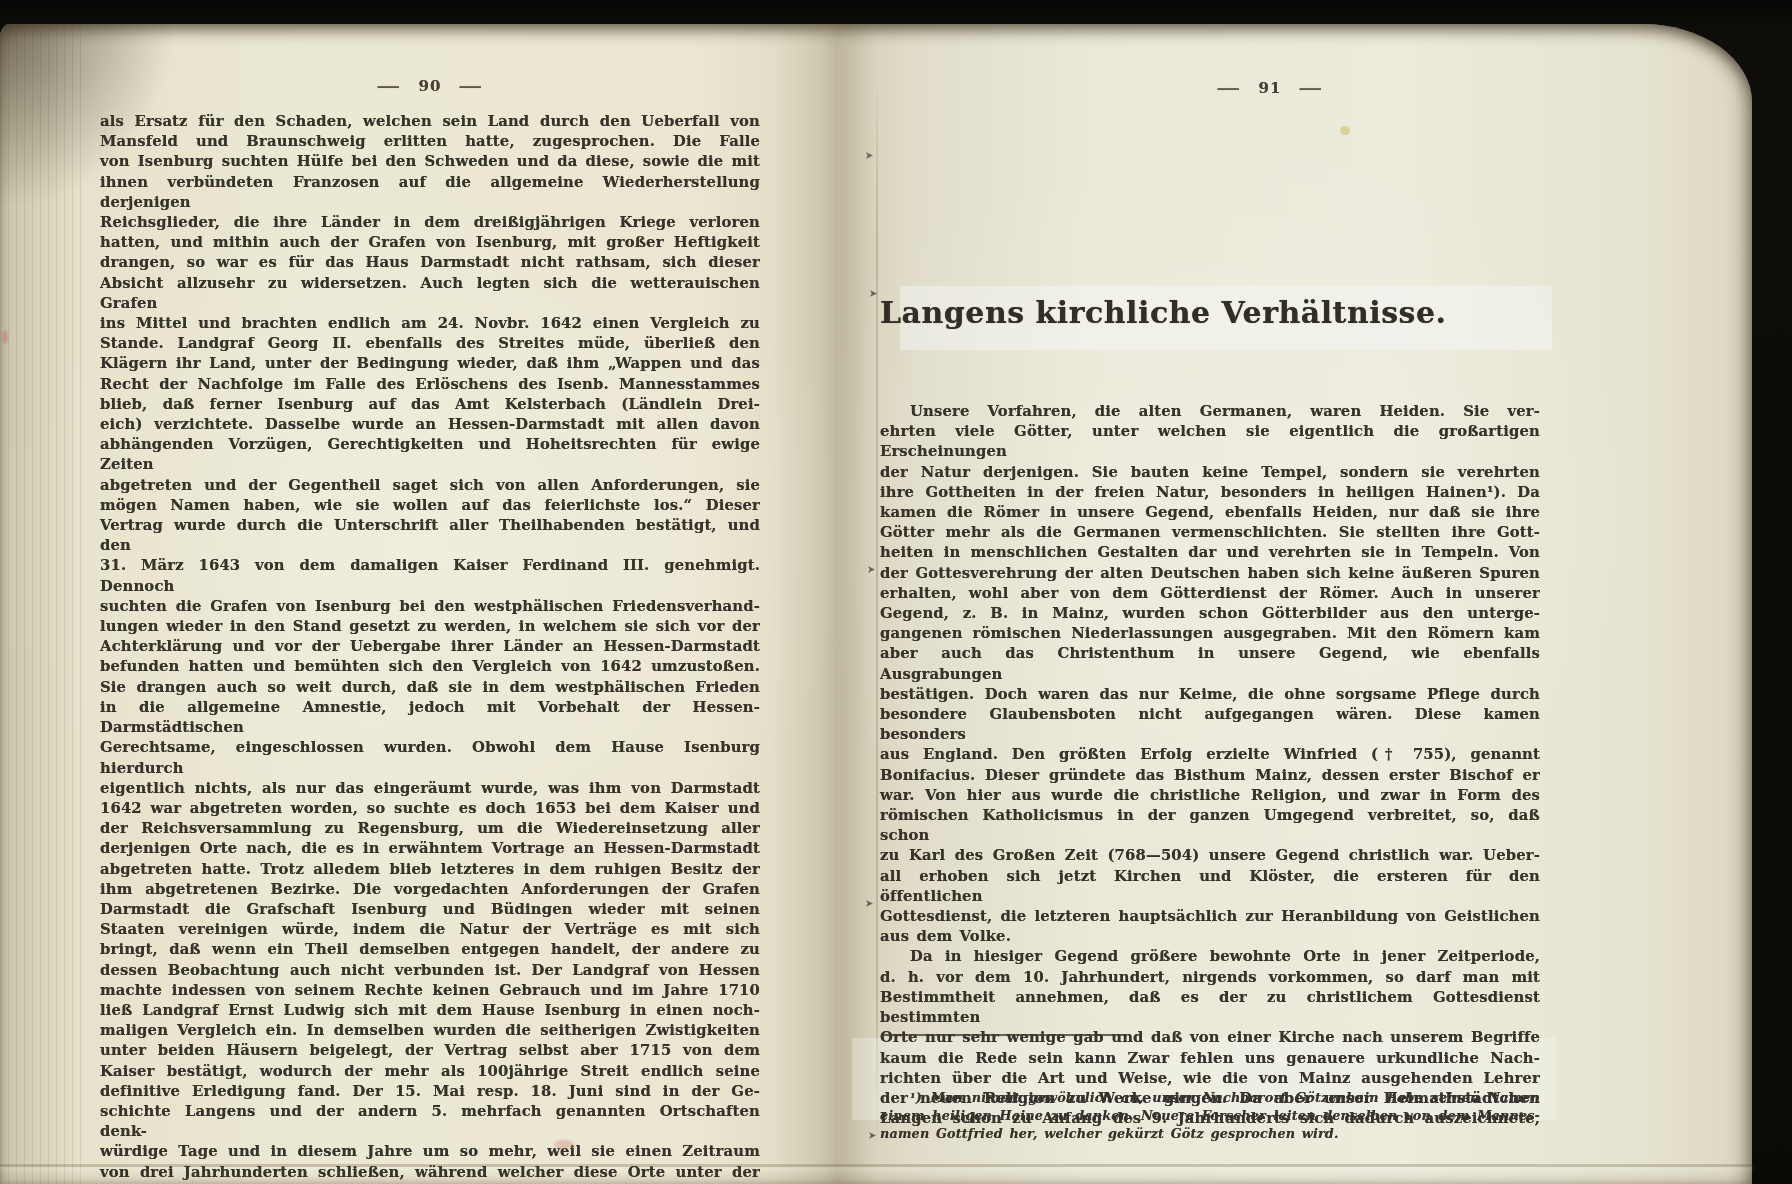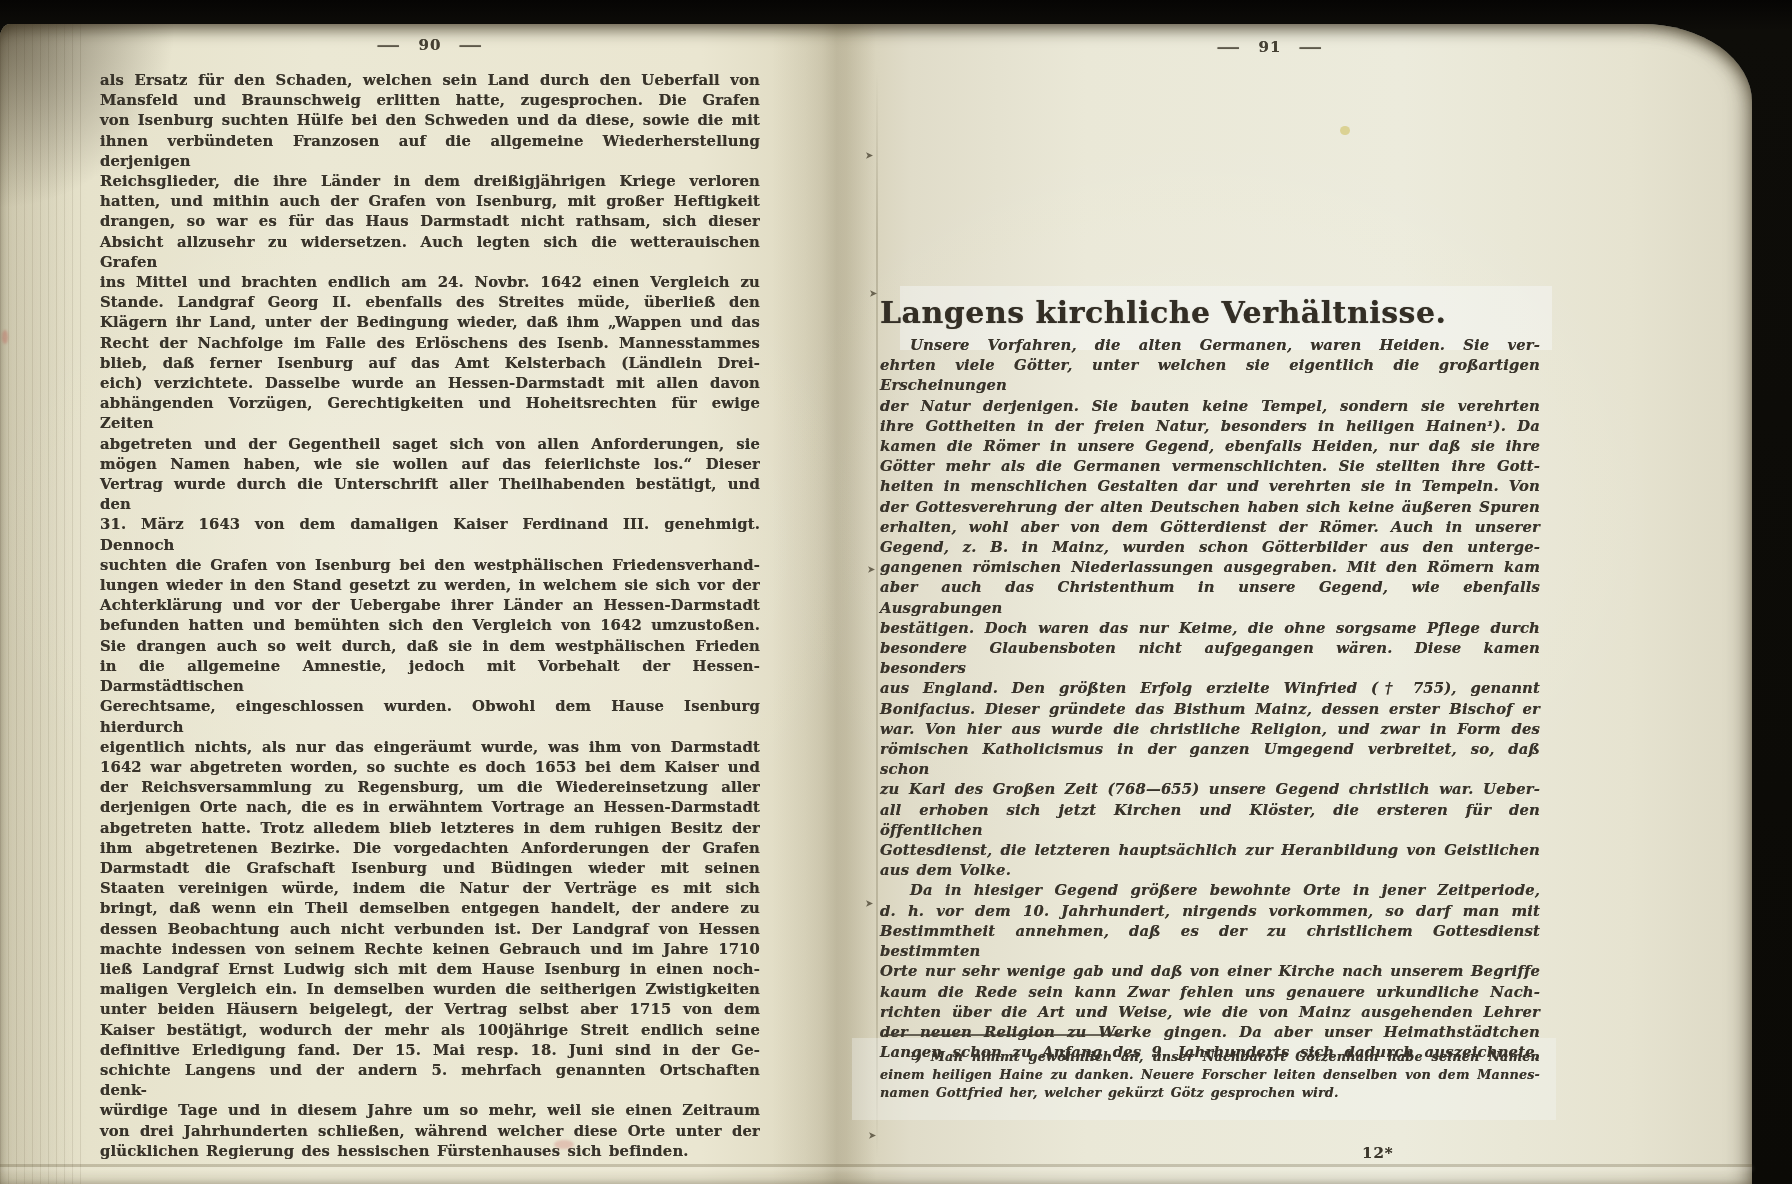--- a/index.html
+++ b/index.html
@@ -26,21 +26,21 @@
   .gutter{position:absolute;left:772px;top:24px;width:118px;height:1160px;
          background:linear-gradient(90deg,rgba(0,0,0,0) 0%,rgba(120,110,80,.14) 42%,rgba(105,95,65,.22) 55%,rgba(0,0,0,0) 88%);}
   .gutter-fold{position:absolute;left:876px;top:70px;width:2px;height:1090px;
          background:linear-gradient(180deg,rgba(100,90,60,0),rgba(100,90,60,.25) 15%,rgba(100,90,60,.25) 85%,rgba(100,90,60,0));}
   .bottom-edge{position:absolute;left:0;top:1164px;width:1752px;height:3px;
          background:rgba(100,90,60,.28);box-shadow:0 3px 5px rgba(255,255,250,.25);}
   .light-patch{position:absolute;background:rgba(247,250,252,.42);}
   .patch-heading{left:900px;top:286px;width:652px;height:64px;}
   .patch-footnote{left:852px;top:1038px;width:704px;height:82px;background:rgba(245,248,250,.32);}
 
-  .ink{color:#38332a;text-shadow:0 0 .6px rgba(56,51,42,.65);}
+  .ink{color:#38332a;text-shadow:0 0 .6px rgba(56,51,42,.65);margin-top:41px;}
   .textcol{position:absolute;width:660px;}
   .tline{font-size:14.8px;line-height:20.2px;font-weight:700;letter-spacing:.15px;word-spacing:2px;
          text-align:justify;text-align-last:justify;}
   .tline.endline{text-align-last:left;}
   .tline.indent{text-indent:30px;}
   .footnote-col .tline{font-size:12.8px;line-height:18px;font-weight:700;font-style:italic;}
   .page-header{position:absolute;font-size:15px;font-weight:700;color:#454033;
          text-align:center;letter-spacing:1px;}
   .page-header .dash{display:inline-block;margin:0 22px;transform:scaleX(1.6);opacity:.85;}
   .chapter-heading{position:absolute;left:880px;top:295px;width:660px;text-align:left;
@@ -69,21 +69,21 @@
   <div class="gutter-fold"></div>
   <div class="bottom-edge"></div>
   <div class="light-patch patch-heading"></div>
   <div class="light-patch patch-footnote"></div>
 
   <div class="page-header ink" style="left:100px;top:36px;width:660px;">
     <span class="dash">—</span><span>90</span><span class="dash">—</span>
   </div>
   <div class="textcol ink" style="left:100px;top:70px;line-height:20.2px;">
       <div class="tline">als Ersatz für den Schaden, welchen sein Land durch den Ueberfall von</div>
-      <div class="tline">Mansfeld und Braunschweig erlitten hatte, zugesprochen.  Die Grafen</div>
+      <div class="tline">Mansfeld und Braunschweig erlitten hatte, zugesprochen.  Die Falle</div>
       <div class="tline">von Isenburg suchten Hülfe bei den Schweden und da diese, sowie die mit</div>
       <div class="tline">ihnen verbündeten Franzosen auf die allgemeine Wiederherstellung derjenigen</div>
       <div class="tline">Reichsglieder, die ihre Länder in dem dreißigjährigen Kriege verloren</div>
       <div class="tline">hatten, und mithin auch der Grafen von Isenburg, mit großer Heftigkeit</div>
       <div class="tline">drangen, so war es für das Haus Darmstadt nicht rathsam, sich dieser</div>
       <div class="tline">Absicht allzusehr zu widersetzen.  Auch legten sich die wetterauischen Grafen</div>
       <div class="tline">ins Mittel und brachten endlich am 24. Novbr. 1642 einen Vergleich zu</div>
       <div class="tline">Stande.  Landgraf Georg II. ebenfalls des Streites müde, überließ den</div>
       <div class="tline">Klägern ihr Land, unter der Bedingung wieder, daß ihm „Wappen und das</div>
       <div class="tline">Recht der Nachfolge im Falle des Erlöschens des Isenb. Mannesstammes</div>
@@ -120,40 +120,40 @@
       <div class="tline">schichte Langens und der andern 5. mehrfach genannten Ortschaften denk-</div>
       <div class="tline">würdige Tage und in diesem Jahre um so mehr, weil sie einen Zeitraum</div>
       <div class="tline">von drei Jahrhunderten schließen, während welcher diese Orte unter der</div>
       <div class="tline endline">glücklichen Regierung des hessischen Fürstenhauses sich befinden.</div>
     </div>
 
   <div class="page-header ink" style="left:940px;top:38px;width:660px;">
     <span class="dash">—</span><span>91</span><span class="dash">—</span>
   </div>
   <div class="chapter-heading">Langens kirchliche Verhältnisse.</div>
-  <div class="textcol ink" style="left:880px;top:335px;font-style:italic;">
+  <div class="textcol ink" style="left:880px;top:360px;">
       <div class="tline indent">Unsere Vorfahren, die alten Germanen, waren Heiden.  Sie ver-</div>
       <div class="tline">ehrten viele Götter, unter welchen sie eigentlich die großartigen Erscheinungen</div>
       <div class="tline">der Natur derjenigen.  Sie bauten keine Tempel, sondern sie verehrten</div>
       <div class="tline">ihre Gottheiten in der freien Natur, besonders in heiligen Hainen¹).  Da</div>
       <div class="tline">kamen die Römer in unsere Gegend, ebenfalls Heiden, nur daß sie ihre</div>
       <div class="tline">Götter mehr als die Germanen vermenschlichten.  Sie stellten ihre Gott-</div>
       <div class="tline">heiten in menschlichen Gestalten dar und verehrten sie in Tempeln.  Von</div>
       <div class="tline">der Gottesverehrung der alten Deutschen haben sich keine äußeren Spuren</div>
       <div class="tline">erhalten, wohl aber von dem Götterdienst der Römer.  Auch in unserer</div>
       <div class="tline">Gegend, z. B. in Mainz, wurden schon Götterbilder aus den unterge-</div>
       <div class="tline">gangenen römischen Niederlassungen ausgegraben.  Mit den Römern kam</div>
       <div class="tline">aber auch das Christenthum in unsere Gegend, wie ebenfalls Ausgrabungen</div>
       <div class="tline">bestätigen.  Doch waren das nur Keime, die ohne sorgsame Pflege durch</div>
       <div class="tline">besondere Glaubensboten nicht aufgegangen wären.  Diese kamen besonders</div>
       <div class="tline">aus England.  Den größten Erfolg erzielte Winfried († 755), genannt</div>
       <div class="tline">Bonifacius.  Dieser gründete das Bisthum Mainz, dessen erster Bischof er</div>
       <div class="tline">war.  Von hier aus wurde die christliche Religion, und zwar in Form des</div>
       <div class="tline">römischen Katholicismus in der ganzen Umgegend verbreitet, so, daß schon</div>
-      <div class="tline">zu Karl des Großen Zeit (768—655) unsere Gegend christlich war.  Ueber-</div>
+      <div class="tline">zu Karl des Großen Zeit (768—504) unsere Gegend christlich war.  Ueber-</div>
       <div class="tline">all erhoben sich jetzt Kirchen und Klöster, die ersteren für den öffentlichen</div>
       <div class="tline">Gottesdienst, die letzteren hauptsächlich zur Heranbildung von Geistlichen</div>
       <div class="tline endline">aus dem Volke.</div>
       <div class="tline indent">Da in hiesiger Gegend größere bewohnte Orte in jener Zeitperiode,</div>
       <div class="tline">d. h. vor dem 10. Jahrhundert, nirgends vorkommen, so darf man mit</div>
       <div class="tline">Bestimmtheit annehmen, daß es der zu christlichem Gottesdienst bestimmten</div>
       <div class="tline">Orte nur sehr wenige gab und daß von einer Kirche nach unserem Begriffe</div>
       <div class="tline">kaum die Rede sein kann   Zwar fehlen uns genauere urkundliche Nach-</div>
       <div class="tline">richten über die Art und Weise, wie die von Mainz ausgehenden Lehrer</div>
       <div class="tline">der neuen Religion zu Werke gingen.  Da aber unser Heimathstädtchen</div>

